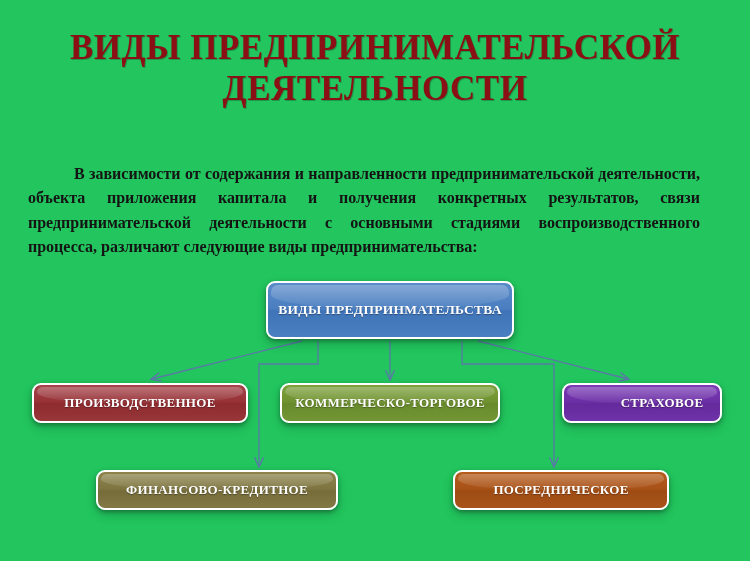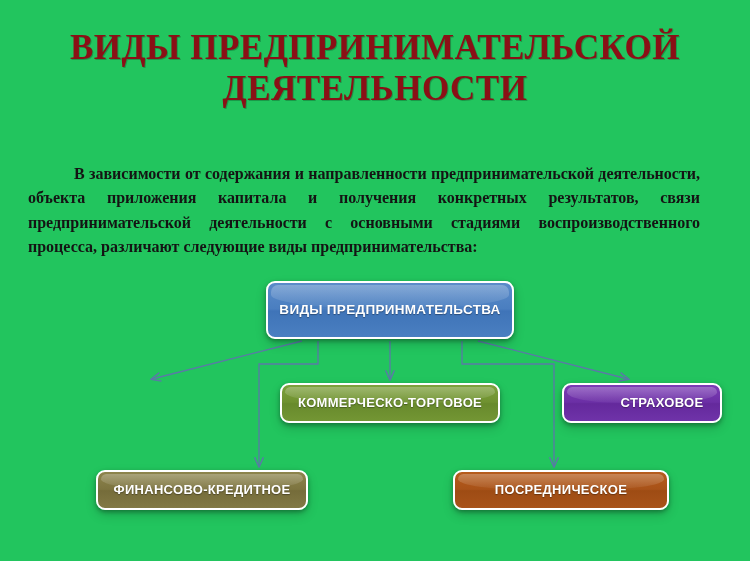--- a/index.html
+++ b/index.html
@@ -84,21 +84,21 @@
     line-height: 1.22;
   }
   .node .glare {
     position: absolute;
     left: 3px; right: 3px; top: 2px;
     height: 45%;
     border-radius: 7px 7px 50% 50% / 7px 7px 14px 14px;
     background: linear-gradient(to bottom, rgba(255,255,255,0.26), rgba(255,255,255,0.03));
     pointer-events: none;
   }
-  .node .label { position: relative; z-index: 2; padding: 0 8px; }
+  .node .label { position: relative; z-index: 2; padding: 0 8px; font-family: Liberation Serif, serif; }
 
   
   #node-root {
     left: 266px; top: 281px; width: 248px; height: 58px;
     font-size: 13.5px;
     background: linear-gradient(to bottom, #5a8bc9 0%, #4a7ec0 48%, #3f74b8 52%, #4a7fc1 100%);
   }
   
   #node-production {
     left: 32px; top: 383px; width: 216px; height: 40px;
@@ -111,21 +111,21 @@
     background: linear-gradient(to bottom, #7da13c 0%, #6f9130 48%, #688a2c 52%, #739634 100%);
   }
   #node-insurance {
     left: 562px; top: 383px; width: 160px; height: 40px;
     font-size: 13px;
     background: linear-gradient(to bottom, #7b3bb5 0%, #6b2fa5 48%, #64299c 52%, #6f33a9 100%);
     padding-left: 40px;
   }
   
   #node-finance {
-    left: 96px; top: 470px; width: 212px; height: 40px;
+    left: 96px; top: 470px; width: 242px; height: 40px;
     font-size: 13px;
     background: linear-gradient(to bottom, #8d844c 0%, #7d7440 48%, #756c3a 52%, #827945 100%);
   }
   #node-intermediary {
     left: 408px; top: 470px; width: 216px; height: 40px;
     font-size: 13px;
     background: linear-gradient(to bottom, #b65c1c 0%, #a85218 48%, #9e4c14 52%, #a9531a 100%);
     margin-left: 45px;
   }
 </style>
@@ -158,20 +158,24 @@
 
         <path d="M462,341 L462,364 L554,364 L554,466"></path>
       </g>
     </svg>
 
     <div class="node" id="node-root">
       <span class="glare"></span>
       <span class="label">ВИДЫ ПРЕДПРИНМАТЕЛЬСТВА</span>
     </div>
 
+    <div class="node" id="node-production">
+      <span class="glare"></span>
+      <span class="label">ПРОИЗВОДСТВЕННОЕ</span>
+    </div>
 
     <div class="node" id="node-commerce">
       <span class="glare"></span>
       <span class="label">КОММЕРЧЕСКО-ТОРГОВОЕ</span>
     </div>
 
     <div class="node" id="node-insurance">
       <span class="glare"></span>
       <span class="label">СТРАХОВОЕ</span>
     </div>

